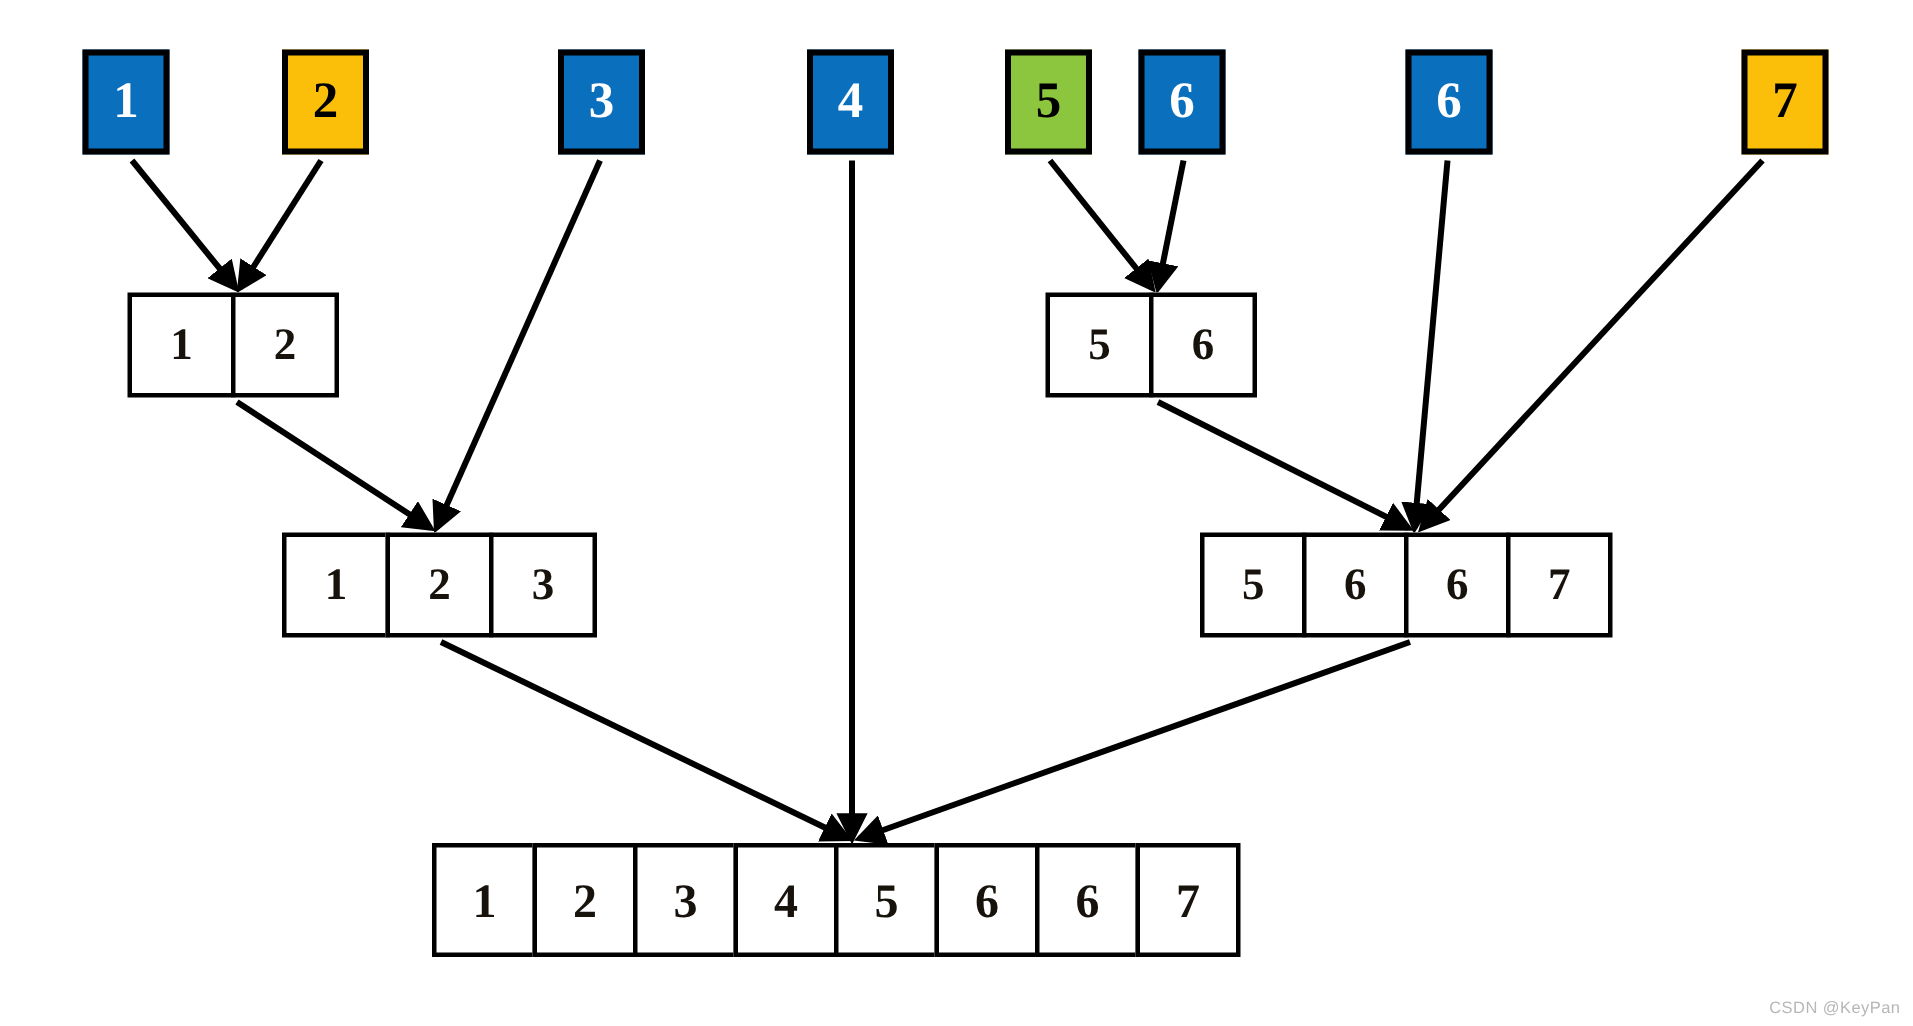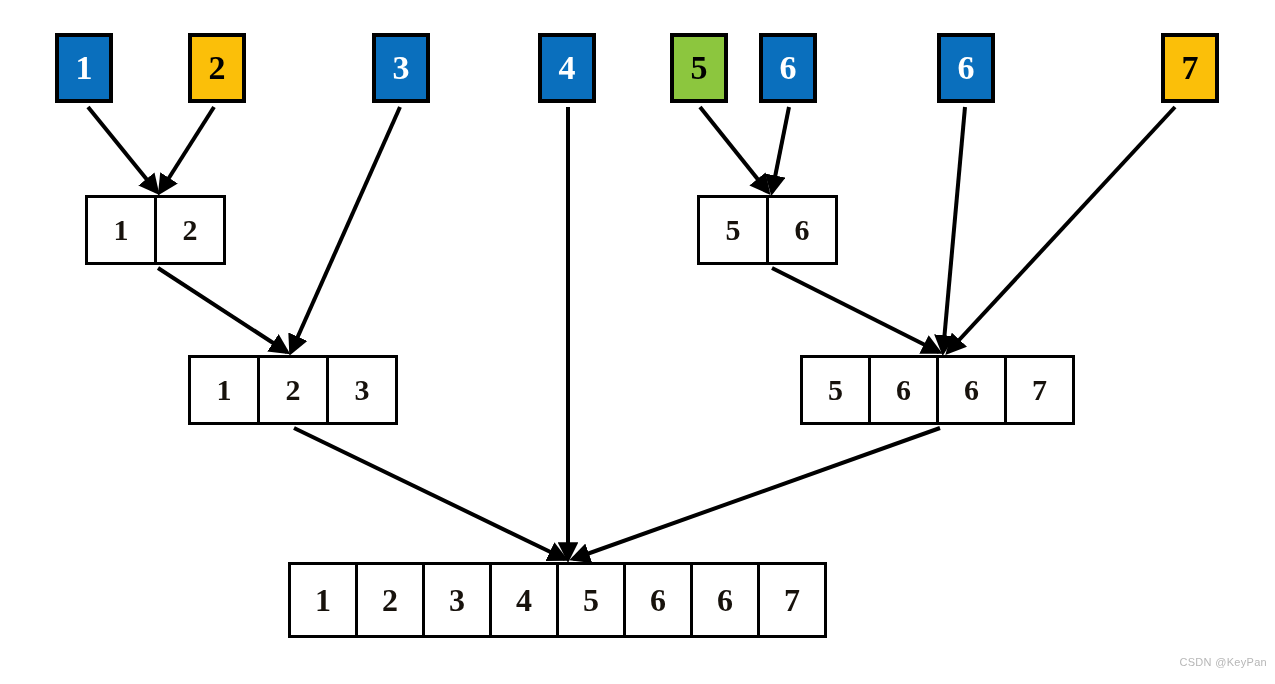--- a/index.html
+++ b/index.html
@@ -58,21 +58,21 @@
     font-family: "Liberation Serif", serif;
     font-weight: bold;
     color: #17120c;
     line-height: 1;
   }
   .cell:first-child { margin-left: 0; }
 
   .watermark {
     position: absolute;
     right: 8px;
-    bottom: 16px;
+    bottom: 6px;
     font-family: "Liberation Sans", sans-serif;
     font-size: 11px;
     color: #b7b7b7;
     letter-spacing: 0.3px;
     white-space: nowrap;
   }
 </style>
 </head>
 <body>
 

